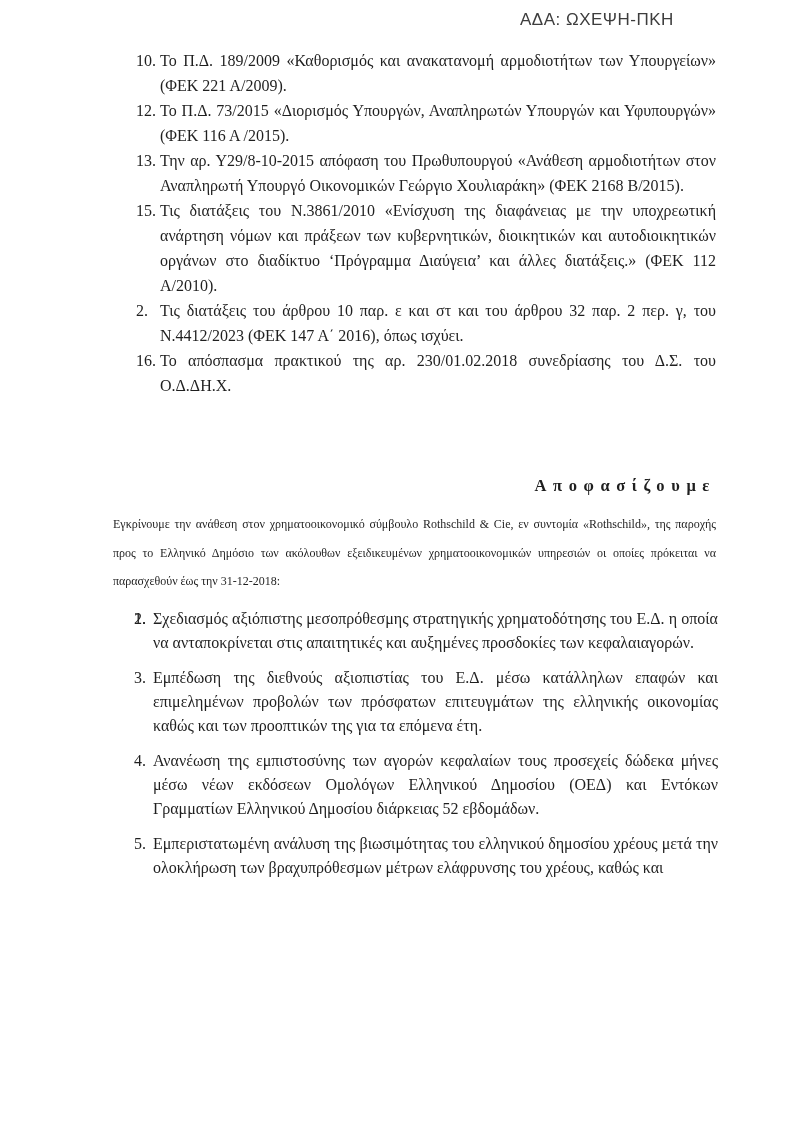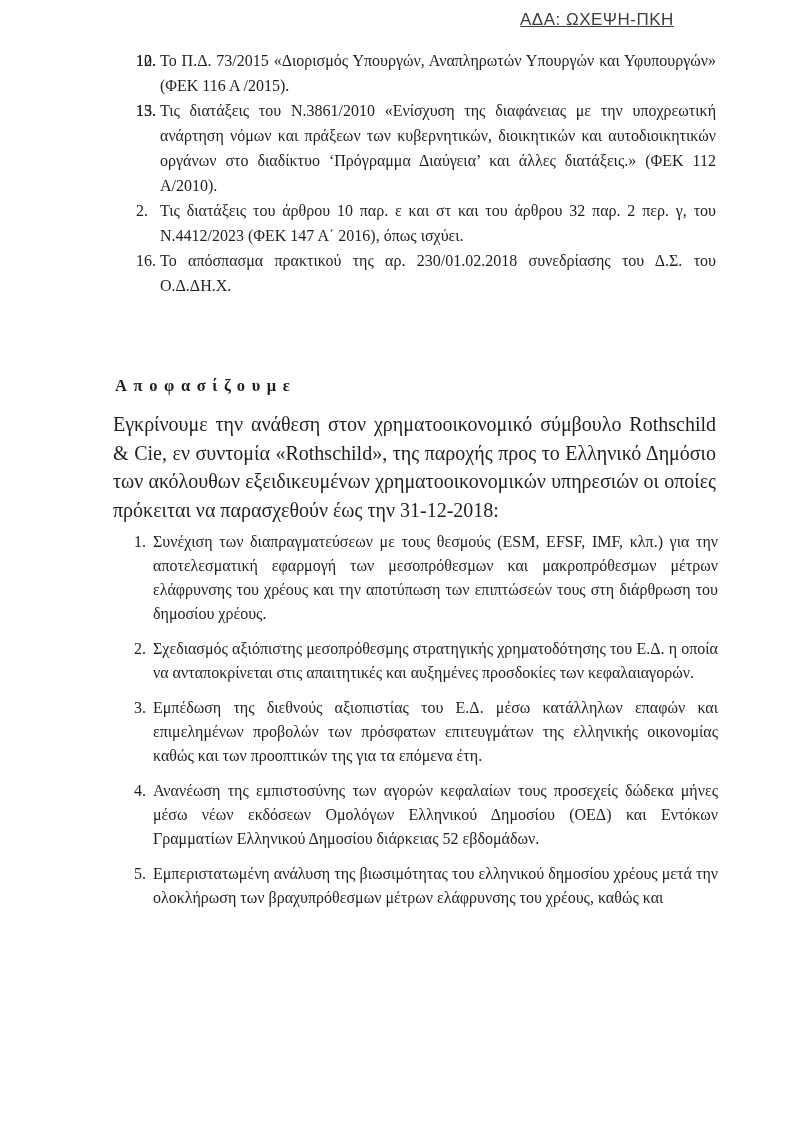--- a/index.html
+++ b/index.html
@@ -19,21 +19,20 @@
   }
   .ada-stamp {
     position: absolute;
     top: 10px;
     left: 520px;
     font-family: "Liberation Sans", "DejaVu Sans", sans-serif;
     font-size: 17px;
     letter-spacing: 0.5px;
     color: #3d3d3d;
     white-space: nowrap;
-    text-decoration: underline;
   }
   .doc-list {
     font-size: 16px;
     text-align: justify;
   }
   .list-considerations {
     margin: 48px 84px 0 135px;
     line-height: 25px;
   }
   .list-considerations .li {
@@ -50,50 +49,52 @@
     padding-left: 20px;
     margin-bottom: 11px;
   }
   .li .num {
     position: absolute;
     left: 1px;
     top: 0;
   }
   .decision-heading {
     margin: 78px 84px 0 115px;
-    text-align: left;
+    text-align: right;
     font-size: 16.5px;
     font-weight: bold;
     letter-spacing: 0.4em;
     line-height: 20px;
   }
   .intro-paragraph {
     margin: 14px 84px 0 113px;
-    font-size: 20px;
+    font-size: 12px;
     line-height: 28.5px;
     text-align: justify;
   }
 </style>
 </head>
 <body>
 
 <div class="page">
 
   <div class="ada-stamp">ΑΔΑ: ΩΧΕΨΗ-ΠΚΗ</div>
 
   <div class="doc-list list-considerations">
     <div class="li">
       <span class="num">10.</span>
+      <span class="txt">Το Π.Δ. 189/2009 «Καθορισμός και ανακατανομή αρμοδιοτήτων των Υπουργείων» (ΦΕΚ 221 Α/2009).</span>
     </div>
     <div class="li">
       <span class="num">12.</span>
       <span class="txt">Το Π.Δ. 73/2015 «Διορισμός Υπουργών, Αναπληρωτών Υπουργών και Υφυπουργών» (ΦΕΚ 116 Α /2015).</span>
     </div>
     <div class="li">
       <span class="num">13.</span>
+      <span class="txt">Την αρ. Υ29/8-10-2015 απόφαση του Πρωθυπουργού «Ανάθεση αρμοδιοτήτων στον Αναπληρωτή Υπουργό Οικονομικών Γεώργιο Χουλιαράκη» (ΦΕΚ 2168 Β/2015).</span>
     </div>
     <div class="li">
       <span class="num">15.</span>
       <span class="txt">Τις διατάξεις του Ν.3861/2010 «Ενίσχυση της διαφάνειας με την υποχρεωτική ανάρτηση νόμων και πράξεων των κυβερνητικών, διοικητικών και αυτοδιοικητικών οργάνων στο διαδίκτυο ‘Πρόγραμμα Διαύγεια’ και άλλες διατάξεις.» (ΦΕΚ 112 Α/2010).</span>
     </div>
     <div class="li">
       <span class="num">2.</span>
       <span class="txt">Τις διατάξεις του άρθρου 10 παρ. ε και στ και του άρθρου 32 παρ. 2 περ. γ, του Ν.4412/2023 (ΦΕΚ 147 Α΄ 2016), όπως ισχύει.</span>
     </div>
     <div class="li">
@@ -102,21 +103,20 @@
     </div>
   </div>
 
   <div class="decision-heading">Αποφασίζουμε</div>
 
   <div class="intro-paragraph">Εγκρίνουμε την ανάθεση στον χρηματοοικονομικό σύμβουλο Rothschild &amp; Cie, εν συντομία «Rothschild», της παροχής προς το Ελληνικό Δημόσιο των ακόλουθων εξειδικευμένων χρηματοοικονομικών υπηρεσιών οι οποίες πρόκειται να παρασχεθούν έως την 31-12-2018:</div>
 
   <div class="doc-list list-services">
     <div class="li">
       <span class="num">1.</span>
-      <span class="txt">Συνέχιση των διαπραγματεύσεων με τους θεσμούς (ESM, EFSF, IMF, κλπ.) για την αποτελεσματική εφαρμογή των μεσοπρόθεσμων και μακροπρόθεσμων μέτρων ελάφρυνσης του χρέους και την αποτύπωση των επιπτώσεών τους στη διάρθρωση του δημοσίου χρέους.</span>
     </div>
     <div class="li">
       <span class="num">2.</span>
       <span class="txt">Σχεδιασμός αξιόπιστης μεσοπρόθεσμης στρατηγικής χρηματοδότησης του Ε.Δ. η οποία να ανταποκρίνεται στις απαιτητικές και αυξημένες προσδοκίες των κεφαλαιαγορών.</span>
     </div>
     <div class="li">
       <span class="num">3.</span>
       <span class="txt">Εμπέδωση της διεθνούς αξιοπιστίας του Ε.Δ. μέσω κατάλληλων επαφών και επιμελημένων προβολών των πρόσφατων επιτευγμάτων της ελληνικής οικονομίας καθώς και των προοπτικών της για τα επόμενα έτη.</span>
     </div>
     <div class="li">

